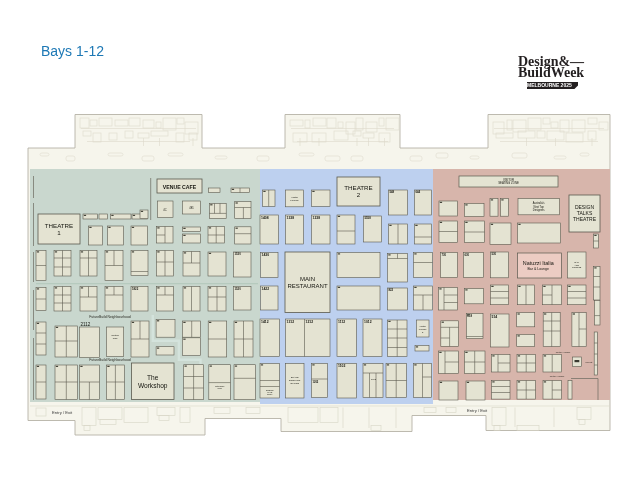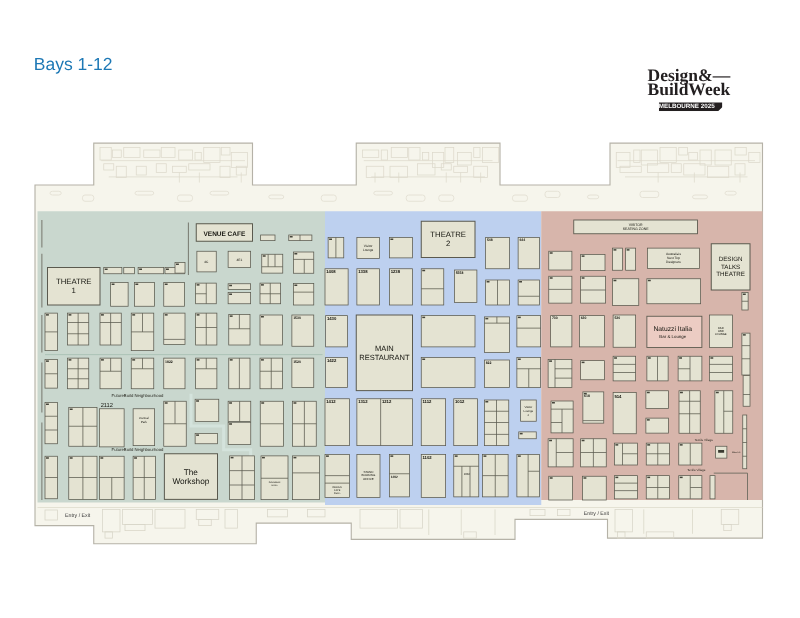--- a/index.html
+++ b/index.html
@@ -2,21 +2,21 @@
 <html><head>
 <meta charset="utf-8">
 <style>
 html,body{margin:0;padding:0;background:#fff;width:640px;height:494px;overflow:hidden;}
 body{font-family:"Liberation Sans",sans-serif;}
 .abs{position:absolute;}
 </style>
 </head>
 <body>
 
-<div class="abs" style="left:27px;top:42.5px;font-size:14px;color:#1d78b5;">Bays 1-12</div>
+<div class="abs" style="left:41px;top:42.5px;font-size:14px;color:#1d78b5;">Bays 1-12</div>
 
 <div class="abs" style="left:518px;top:33px;width:72px;text-align:left;color:#231f20;margin-top:24px;">
 <div style="font-family:'Liberation Serif',serif;font-weight:700;font-size:14px;line-height:10.5px;">Design&amp;—<br>BuildWeek</div>
 <div style="margin:3.5px 12px 0 9px;background:#231f20;color:#fff;font-size:5px;line-height:5px;font-weight:700;letter-spacing:0;padding:1.2px 0 1.3px;clip-path:polygon(0 0,100% 0,100% 55%,93% 100%,0 100%);">MELBOURNE 2025</div>
 </div>
 
 <svg class="abs" style="left:0;top:0;" width="640" height="494" viewBox="0 0 640 494">
 
 <path d="M28 148 L75 148 L75 114.5 L202 114.5 L202 148 L285 148 L285 114.5 L400 114.5 L400 148 L488 148 L488 114.5 L610 114.5 L610 430.5 L486 430.5 L486 415.5 L412 415.5 L412 431.5 L281 431.5 L281 418.5 L205 418.5 L205 435 L75 435 L75 420.5 L28 420.5 Z" fill="#f6f5ec" stroke="#b5b2a7" stroke-width="0.9"></path>
 

